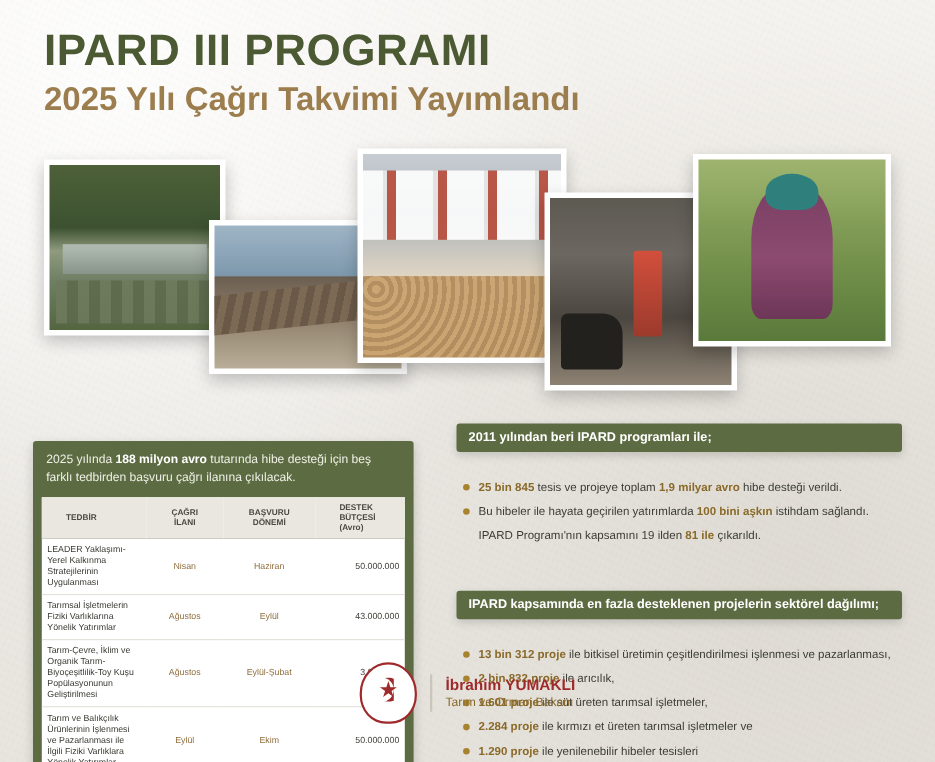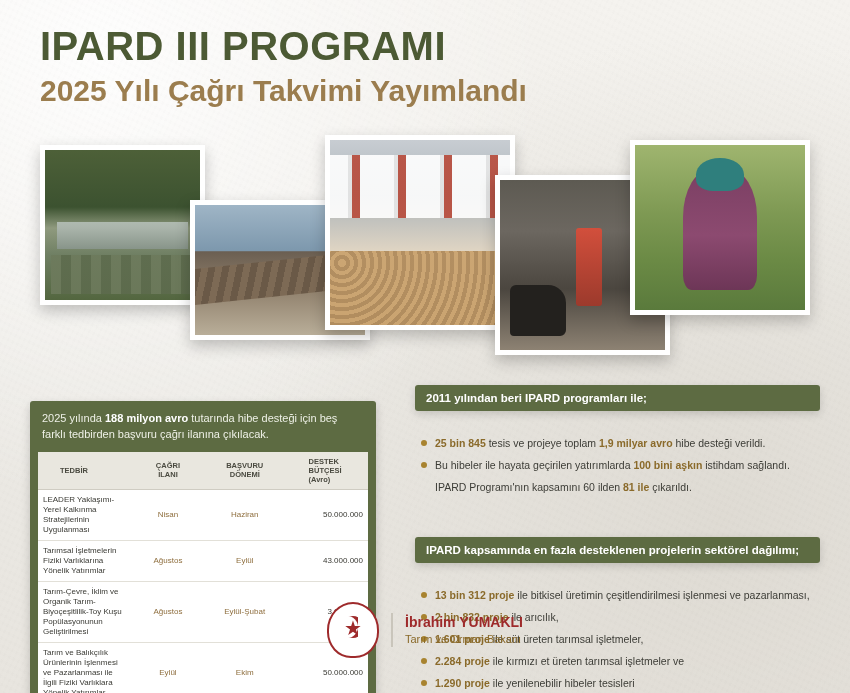--- a/index.html
+++ b/index.html
@@ -220,21 +220,21 @@
         </tr>
       </tbody>
     </table>
   </div>
 
   <div class="panel-right">
     <div class="block">2011 yılından beri IPARD programları ile;</div>
     <ul class="bullets">
       <li><b>25 bin 845</b><span> tesis ve projeye toplam </span><b>1,9 milyar avro</b><span> hibe desteği verildi.</span></li>
       <li><span>Bu hibeler ile hayata geçirilen yatırımlarda </span><b>100 bini aşkın</b><span> istihdam sağlandı.</span></li>
-      <li class="nodot"><span>IPARD Programı'nın kapsamını 60 ilden </span><b>81 ile</b><span> çıkarıldı.</span></li>
+      <li class="nodot"><span>IPARD Programı'nın kapsamını 19 ilden </span><b>81 ile</b><span> çıkarıldı.</span></li>
     </ul>
 
     <div class="spacer"></div>
 
     <div class="block">IPARD kapsamında en fazla desteklenen projelerin sektörel dağılımı;</div>
     <ul class="bullets">
       <li><b>13 bin 312 proje</b><span> ile bitkisel üretimin çeşitlendirilmesi işlenmesi ve pazarlanması,</span></li>
       <li><b>2 bin 832 proje</b><span> ile arıcılık,</span></li>
       <li><b>1.601 proje</b><span> ile süt üreten tarımsal işletmeler,</span></li>
       <li><b>2.284 proje</b><span> ile kırmızı et üreten tarımsal işletmeler ve</span></li>

